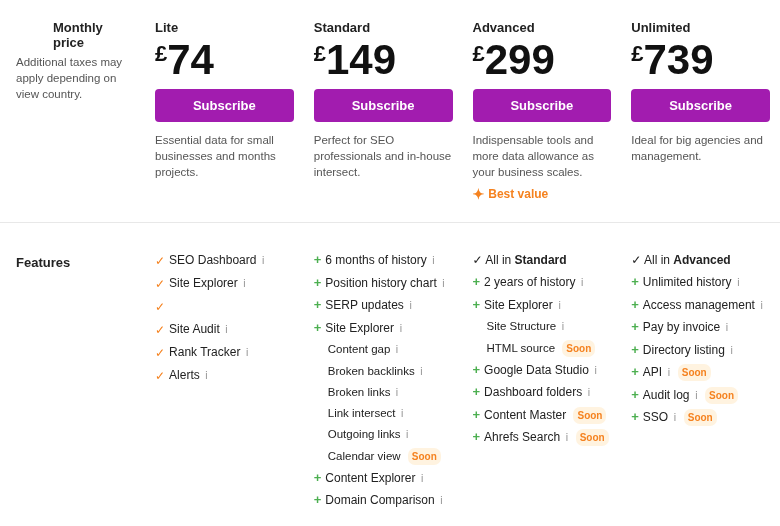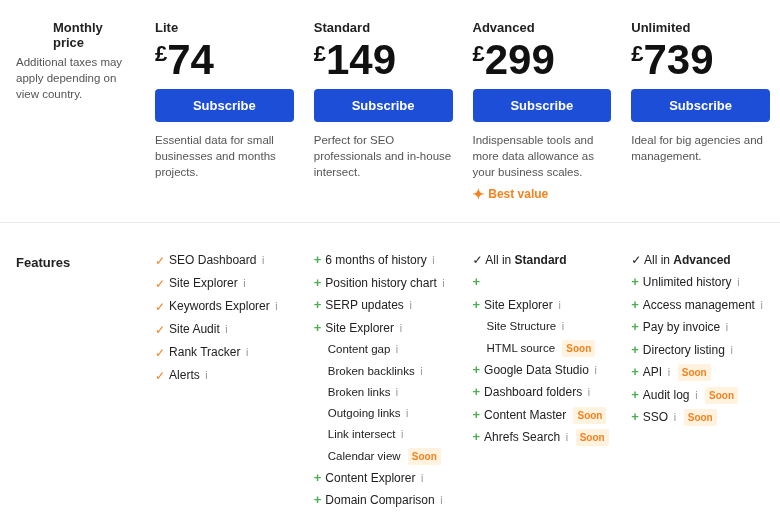--- a/index.html
+++ b/index.html
@@ -53,21 +53,21 @@
     }
     .plan-price .currency {
       font-size: 22px;
       font-weight: 600;
       vertical-align: top;
       line-height: 1.4;
     }
     .subscribe-btn {
       display: block;
       width: 100%;
-      background: #1d4ed8;
+      background: #a21caf;
       color: #fff;
       border: none;
       border-radius: 4px;
       padding: 9px 0;
       font-size: 13px;
       font-weight: 600;
       cursor: pointer;
       text-align: center;
       margin-bottom: 10px;
     }
@@ -130,21 +130,21 @@
       font-size: 11px;
       cursor: pointer;
       margin-left: 2px;
     }
     .feature-text { color: #222; }
     .feature-text strong { font-weight: 700; }
     .soon-badge {
       display: inline-block;
       background: #fff3e0;
       color: #f5821f;
-      border-radius: 2px;
+      border-radius: 7px;
       font-size: 10px;
       font-weight: 600;
       padding: 1px 4px;
       margin-left: 4px;
     }
     .indent-group {
       padding-left: 14px;
     }
     .indent-group .feature-item {
       color: #555;
@@ -189,21 +189,20 @@
         <div class="feature-item">
         <span class="check">✓</span>
         <span class="feature-text">SEO Dashboard <span class="info-icon">ℹ</span></span>
       </div>
         <div class="feature-item">
         <span class="check">✓</span>
         <span class="feature-text">Site Explorer <span class="info-icon">ℹ</span></span>
       </div>
         <div class="feature-item">
         <span class="check">✓</span>
-        <span class="feature-text">Keywords Explorer <span class="info-icon">ℹ</span></span>
       </div>
         <div class="feature-item">
         <span class="check">✓</span>
         <span class="feature-text">Site Audit <span class="info-icon">ℹ</span></span>
       </div>
         <div class="feature-item">
         <span class="check">✓</span>
         <span class="feature-text">Rank Tracker <span class="info-icon">ℹ</span></span>
       </div>
         <div class="feature-item">
@@ -232,44 +231,45 @@
           <div class="feature-item">
             <span class="feature-text">Content gap <span class="info-icon">ℹ</span></span>
           </div>
           <div class="feature-item">
             <span class="feature-text">Broken backlinks <span class="info-icon">ℹ</span></span>
           </div>
           <div class="feature-item">
             <span class="feature-text">Broken links <span class="info-icon">ℹ</span></span>
           </div>
           <div class="feature-item">
+            <span class="feature-text">Link intersect <span class="info-icon">ℹ</span></span>
+          </div>
+          <div class="feature-item">
             <span class="feature-text">Outgoing links <span class="info-icon">ℹ</span></span>
-          </div>
-          <div class="feature-item">
-            <span class="feature-text">Link intersect <span class="info-icon">ℹ</span></span>
           </div>
           <div class="feature-item">
             <span class="feature-text">Calendar view <span class="soon-badge">Soon</span></span>
           </div>
         </div>
         <div class="feature-item">
         <span class="plus">+</span>
         <span class="feature-text">Content Explorer <span class="info-icon">ℹ</span></span>
       </div>
         <div class="feature-item">
         <span class="plus">+</span>
         <span class="feature-text">Domain Comparison <span class="info-icon">ℹ</span></span>
       </div>
       </div>
     <div class="feature-col" id="features-advanced">
         <div class="feature-item">
           <span class="feature-text">✓ All in <strong>Standard</strong></span>
         </div>
         <div class="feature-item">
         <span class="plus">+</span>
+        <span class="feature-text">2 years of history <span class="info-icon">ℹ</span></span>
       </div>
         <div class="feature-item">
         <span class="plus">+</span>
         <span class="feature-text">Site Explorer <span class="info-icon">ℹ</span></span>
       </div>
         <div class="indent-group">
           <div class="feature-item">
             <span class="feature-text">Site Structure <span class="info-icon">ℹ</span></span>
           </div>
           <div class="feature-item">

